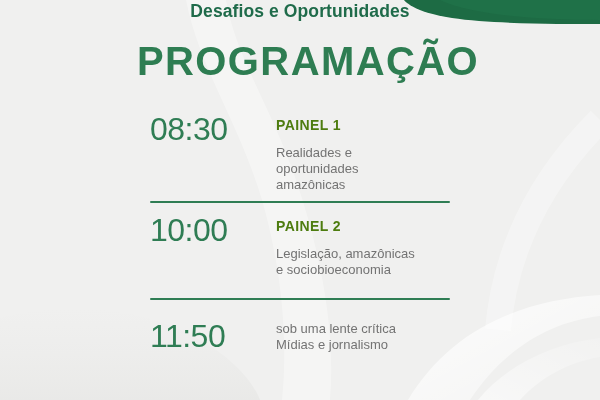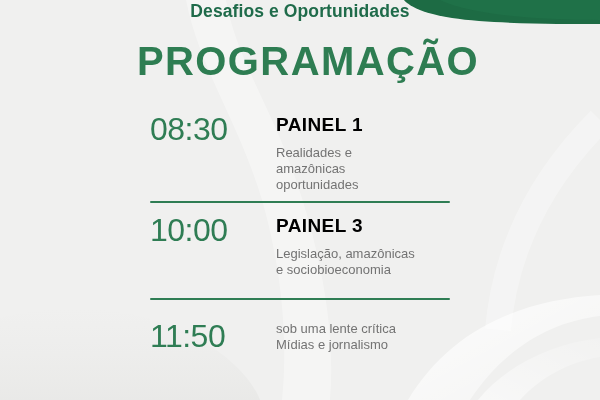--- a/index.html
+++ b/index.html
@@ -71,23 +71,23 @@
     line-height:34px;
     width:112px;
     flex:0 0 112px;
     text-align:left;
     white-space:nowrap;
   }
 
   .panel-block { flex:1 1 auto; padding-top:3px; }
 
   .panel-title {
-    font-size:19px;
+    font-size:14px;
     font-weight:bold;
-    color:#000000;
+    color:#4d7c0f;
     letter-spacing:.4px;
     line-height:20px;
     white-space:nowrap;
   }
 
   .panel-desc {
     margin-top:10px;
     font-size:13px;
     font-weight:400;
     color:#737373;
@@ -137,32 +137,32 @@
   <h1 id="page-title">PROGRAMAÇÃO</h1>
 
   <div id="schedule">
 
     <div class="schedule-row row-1">
       <div class="time">08:30</div>
       <div class="panel-block">
         <div class="panel-title">PAINEL 1</div>
         <div class="panel-desc">
           <div>Realidades e</div>
+          <div>oportunidades</div>
           <div>amazônicas</div>
-          <div>oportunidades</div>
         </div>
       </div>
     </div>
 
     <div class="divider"></div>
 
     <div class="schedule-row row-2">
       <div class="time">10:00</div>
       <div class="panel-block">
-        <div class="panel-title">PAINEL 3</div>
+        <div class="panel-title">PAINEL 2</div>
         <div class="panel-desc">
           <div>Legislação, amazônicas</div>
           <div>e sociobioeconomia</div>
         </div>
       </div>
     </div>
 
     <div class="divider"></div>
 
     <div class="schedule-row row-3">

